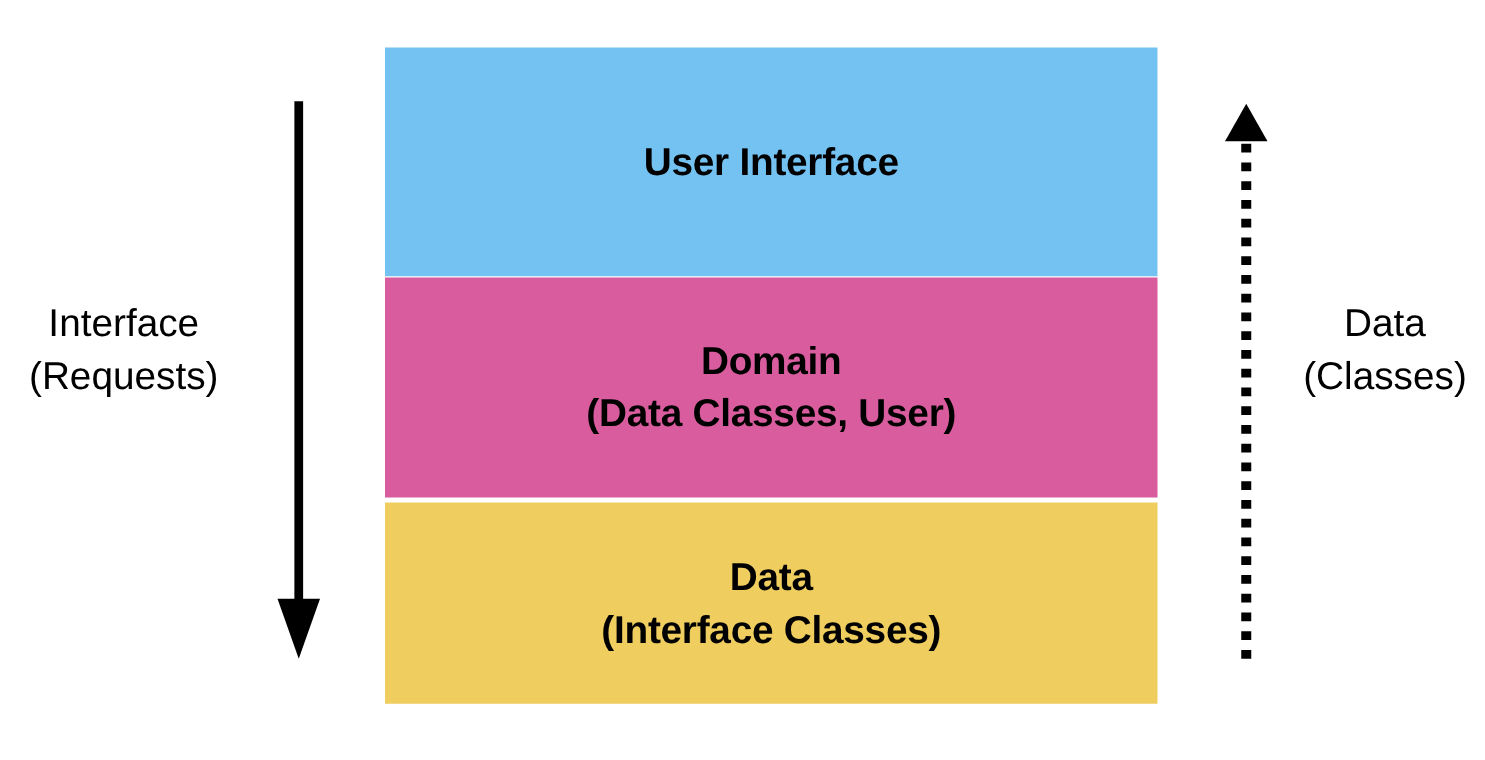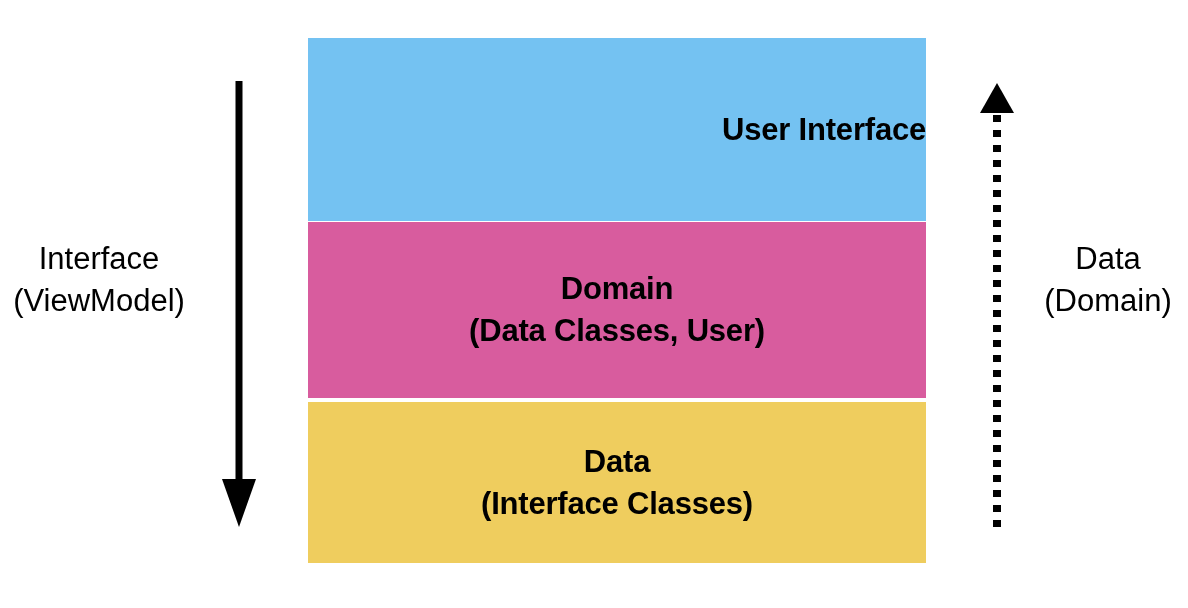--- a/index.html
+++ b/index.html
@@ -33,21 +33,21 @@
   }
   .layer-box .line {
     color: #000000;
     font-weight: bold;
     font-size: 31px;
     line-height: 42px;
     letter-spacing: -0.2px;
     white-space: nowrap;
     text-align: center;
   }
-  #box-ui    { top: 38px;  height: 183px; background: #74c2f2; align-items: flex-end; }
+  #box-ui    { top: 38px;  height: 183px; background: #74c2f2; }
   #box-domain{ top: 222px; height: 176px; background: #d85c9e; }
   #box-data  { top: 402px; height: 161px; background: #efcd5e; }
 
   
   .side-label {
     position: absolute;
     display: flex;
     flex-direction: column;
     align-items: center;
     justify-content: center;
@@ -69,21 +69,21 @@
   #arrow-up   { left: 967px; top: 75px;  width: 60px; height: 460px; }
   .arrow svg { display: block; }
 </style>
 </head>
 <body>
 
 <div id="diagram">
 
   <div class="side-label" id="label-left">
     <div class="line">Interface</div>
-    <div class="line">(ViewModel)</div>
+    <div class="line">(Requests)</div>
   </div>
 
   <div class="arrow" id="arrow-down">
     <svg width="60" height="460" viewBox="0 0 60 460" xmlns="http://www.w3.org/2000/svg">
       <line x1="29" y1="6" x2="29" y2="408" stroke="#000000" stroke-width="7"></line>
       <polygon points="29,452 12,404 46,404" fill="#000000"></polygon>
     </svg>
   </div>
 
   <div class="layer-box" id="box-ui" style="background: rgb(116, 194, 242);">
@@ -102,16 +102,16 @@
 
   <div class="arrow" id="arrow-up">
     <svg width="60" height="460" viewBox="0 0 60 460" xmlns="http://www.w3.org/2000/svg">
       <line x1="30" y1="40" x2="30" y2="452" stroke="#000000" stroke-width="8" stroke-dasharray="7 8" stroke-linecap="butt"></line>
       <polygon points="30,8 13,38 47,38" fill="#000000"></polygon>
     </svg>
   </div>
 
   <div class="side-label" id="label-right">
     <div class="line">Data</div>
-    <div class="line">(Domain)</div>
+    <div class="line">(Classes)</div>
   </div>
 
 </div>
 
 </body></html>

